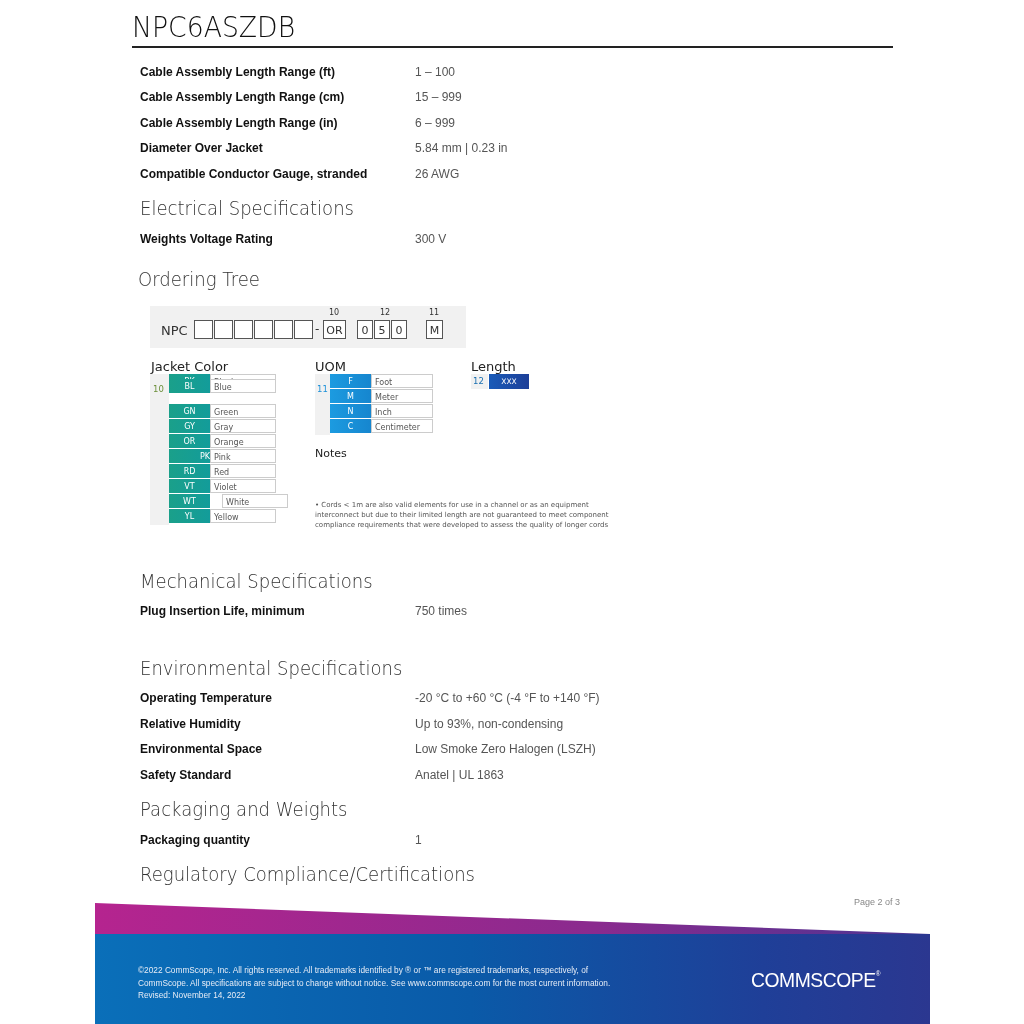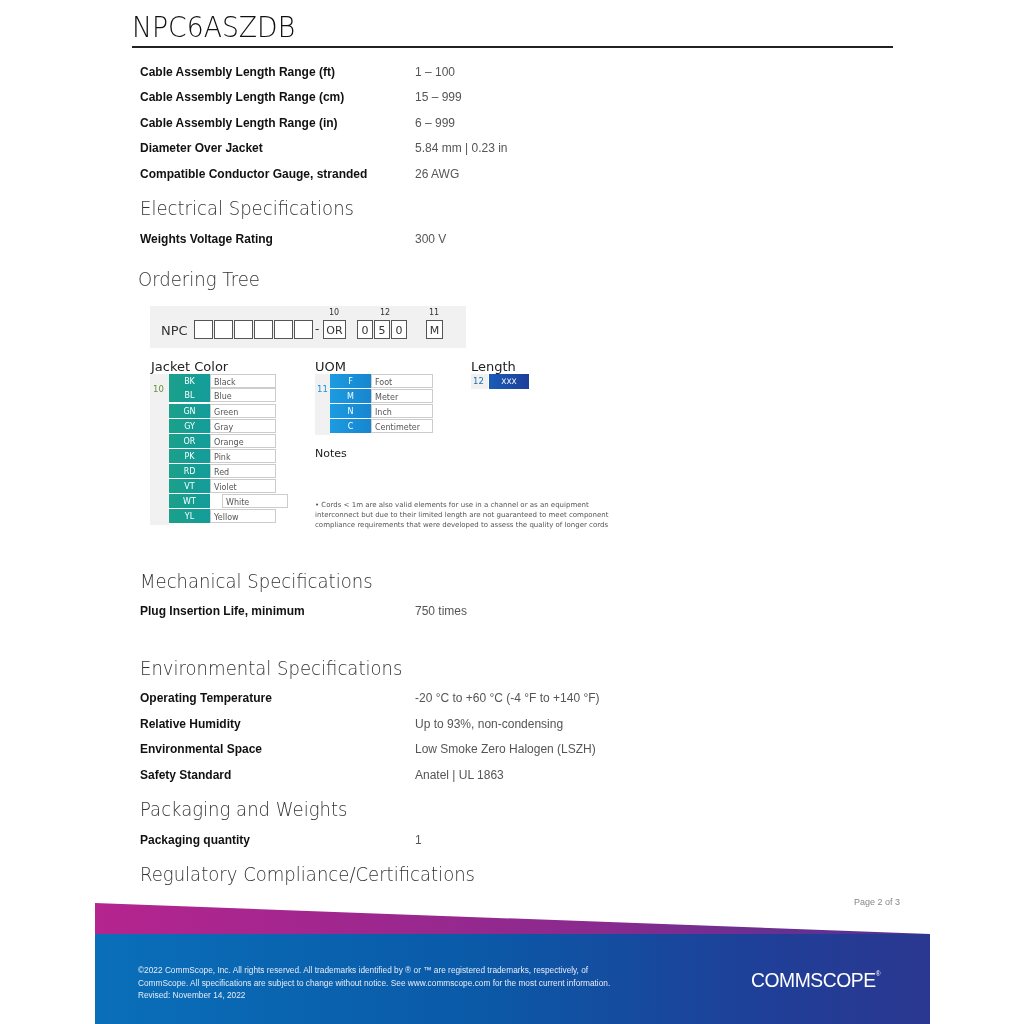--- a/index.html
+++ b/index.html
@@ -106,38 +106,38 @@
   </div>
 
   <span class="grp-title" style="left:1px; top:53px">Jacket Color</span>
   <div class="grp-bg" style="left:0; top:68px; width:19px; height:151px"></div>
   <span class="grp-num" style="left:3px; top:78px; color:#6b8f3a">10</span>
   <div id="jacket-list">
       <div class="code-row" style="left: 19px; top: 68px; width: 107px;">
         <span class="c" style="background: linear-gradient(90deg, rgb(26, 160, 138), rgb(19, 156, 154));">BK</span>
         <span class="d" style="width: 66px;">Black</span>
       </div>
-      <div class="code-row" style="left: 19px; top: 82px; width: 131px;">
+      <div class="code-row" style="left: 19px; top: 73px; width: 131px;">
         <span class="c" style="background: linear-gradient(90deg, rgb(26, 160, 138), rgb(19, 156, 154));">BL</span>
         <span class="d" style="width: 66px;">Blue</span>
       </div>
       <div class="code-row" style="left: 19px; top: 98px; width: 107px; padding-left: 41px;">
         <span class="c" style="background: linear-gradient(90deg, rgb(26, 160, 138), rgb(19, 156, 154));">GN</span>
         <span class="d" style="width: 66px;">Green</span>
       </div>
       <div class="code-row" style="left: 19px; top: 113px; width: 107px;">
         <span class="c" style="background: linear-gradient(90deg, rgb(26, 160, 138), rgb(19, 156, 154));">GY</span>
         <span class="d" style="width: 66px;">Gray</span>
       </div>
       <div class="code-row" style="left: 19px; top: 128px; width: 107px;">
         <span class="c" style="background: linear-gradient(90deg, rgb(26, 160, 138), rgb(19, 156, 154));">OR</span>
         <span class="d" style="width: 66px;">Orange</span>
       </div>
       <div class="code-row" style="left: 19px; top: 143px; width: 107px;">
-        <span class="c" style="background: linear-gradient(90deg, rgb(26, 160, 138), rgb(19, 156, 154));">PK</span>
+        <span class="c" style="background: linear-gradient(90deg, rgb(26, 160, 138), rgb(19, 156, 154)); text-align: right;">PK</span>
         <span class="d" style="width: 66px;">Pink</span>
       </div>
       <div class="code-row" style="left: 19px; top: 158px; width: 107px;">
         <span class="c" style="background: linear-gradient(90deg, rgb(26, 160, 138), rgb(19, 156, 154));">RD</span>
         <span class="d" style="width: 66px;">Red</span>
       </div>
       <div class="code-row" style="left: 19px; top: 173px; width: 107px;">
         <span class="c" style="background: linear-gradient(90deg, rgb(26, 160, 138), rgb(19, 156, 154));">VT</span>
         <span class="d" style="width: 66px;">Violet</span>
       </div>

